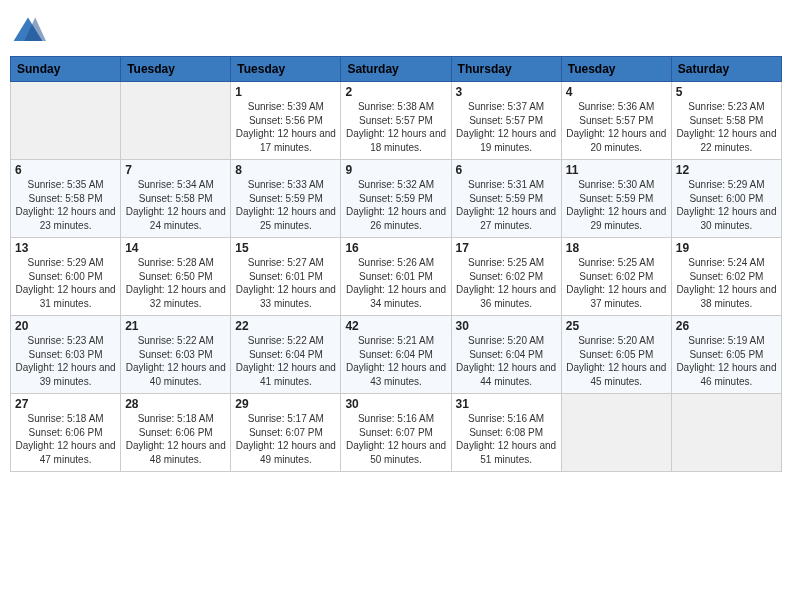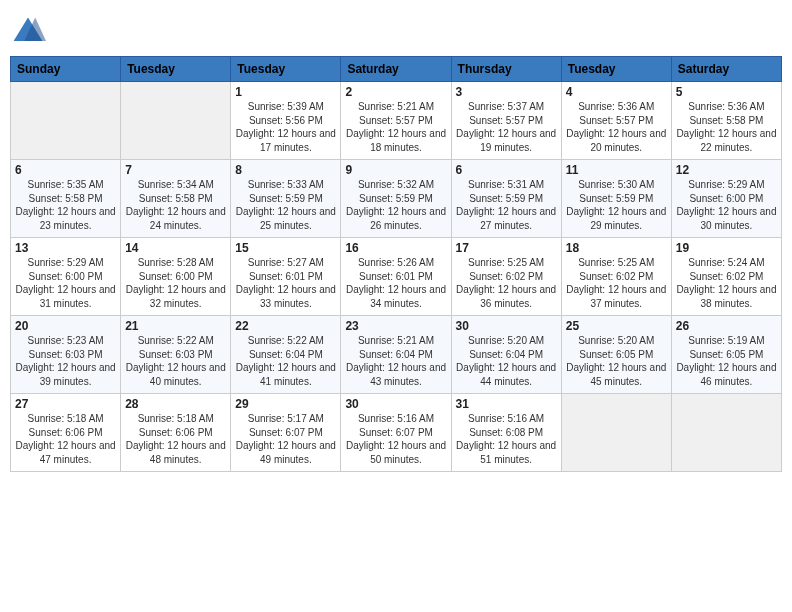--- a/index.html
+++ b/index.html
@@ -125,42 +125,42 @@
         <td class="empty"></td>
         <td>
           <span class="day-num">1</span>
           <div class="day-info">Sunrise: 5:39 AM
 Sunset: 5:56 PM
 Daylight: 12 hours
 and 17 minutes.</div>
         </td>
         <td>
           <span class="day-num">2</span>
-          <div class="day-info">Sunrise: 5:21 AM
+          <div class="day-info">Sunrise: 5:38 AM
 Sunset: 5:57 PM
 Daylight: 12 hours
 and 18 minutes.</div>
         </td>
         <td>
           <span class="day-num">3</span>
           <div class="day-info">Sunrise: 5:37 AM
 Sunset: 5:57 PM
 Daylight: 12 hours
 and 19 minutes.</div>
         </td>
         <td>
           <span class="day-num">4</span>
           <div class="day-info">Sunrise: 5:36 AM
 Sunset: 5:57 PM
 Daylight: 12 hours
 and 20 minutes.</div>
         </td>
         <td>
           <span class="day-num">5</span>
-          <div class="day-info">Sunrise: 5:36 AM
+          <div class="day-info">Sunrise: 5:23 AM
 Sunset: 5:58 PM
 Daylight: 12 hours
 and 22 minutes.</div>
         </td>
       </tr>
       <tr>
         <td>
           <span class="day-num">6</span>
           <div class="day-info">Sunrise: 5:35 AM
 Sunset: 5:58 PM
@@ -214,21 +214,21 @@
         <td>
           <span class="day-num">13</span>
           <div class="day-info">Sunrise: 5:29 AM
 Sunset: 6:00 PM
 Daylight: 12 hours
 and 31 minutes.</div>
         </td>
         <td>
           <span class="day-num">14</span>
           <div class="day-info">Sunrise: 5:28 AM
-Sunset: 6:00 PM
+Sunset: 6:50 PM
 Daylight: 12 hours
 and 32 minutes.</div>
         </td>
         <td>
           <span class="day-num">15</span>
           <div class="day-info">Sunrise: 5:27 AM
 Sunset: 6:01 PM
 Daylight: 12 hours
 and 33 minutes.</div>
         </td>
@@ -277,21 +277,21 @@
 and 40 minutes.</div>
         </td>
         <td>
           <span class="day-num">22</span>
           <div class="day-info">Sunrise: 5:22 AM
 Sunset: 6:04 PM
 Daylight: 12 hours
 and 41 minutes.</div>
         </td>
         <td>
-          <span class="day-num">23</span>
+          <span class="day-num">42</span>
           <div class="day-info">Sunrise: 5:21 AM
 Sunset: 6:04 PM
 Daylight: 12 hours
 and 43 minutes.</div>
         </td>
         <td>
           <span class="day-num">30</span>
           <div class="day-info">Sunrise: 5:20 AM
 Sunset: 6:04 PM
 Daylight: 12 hours

